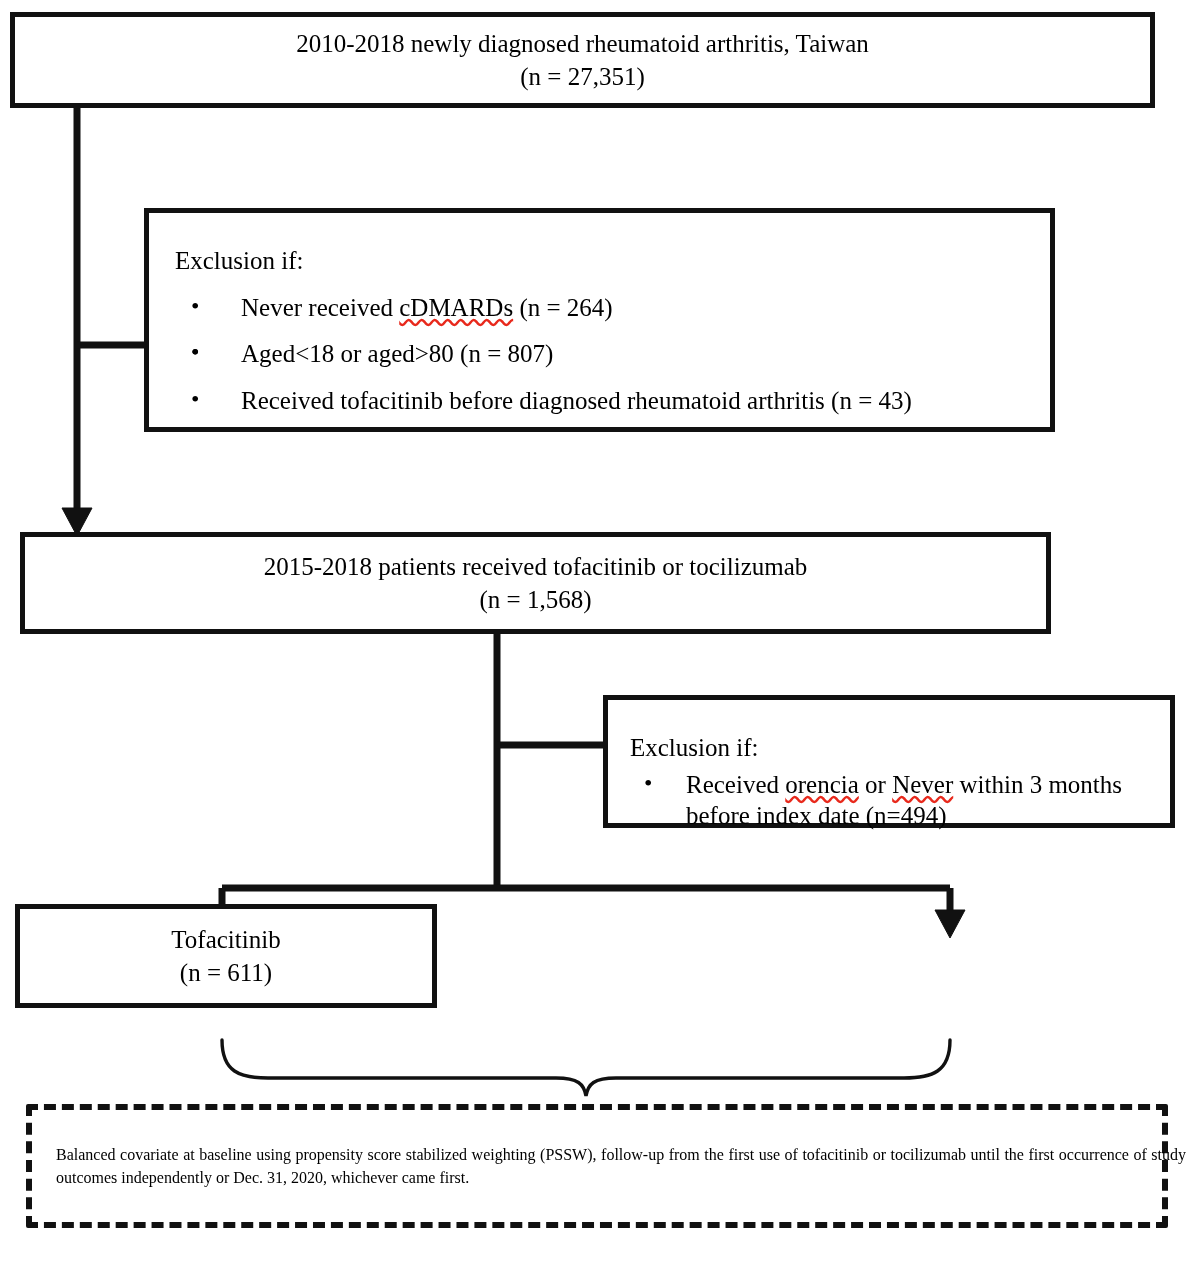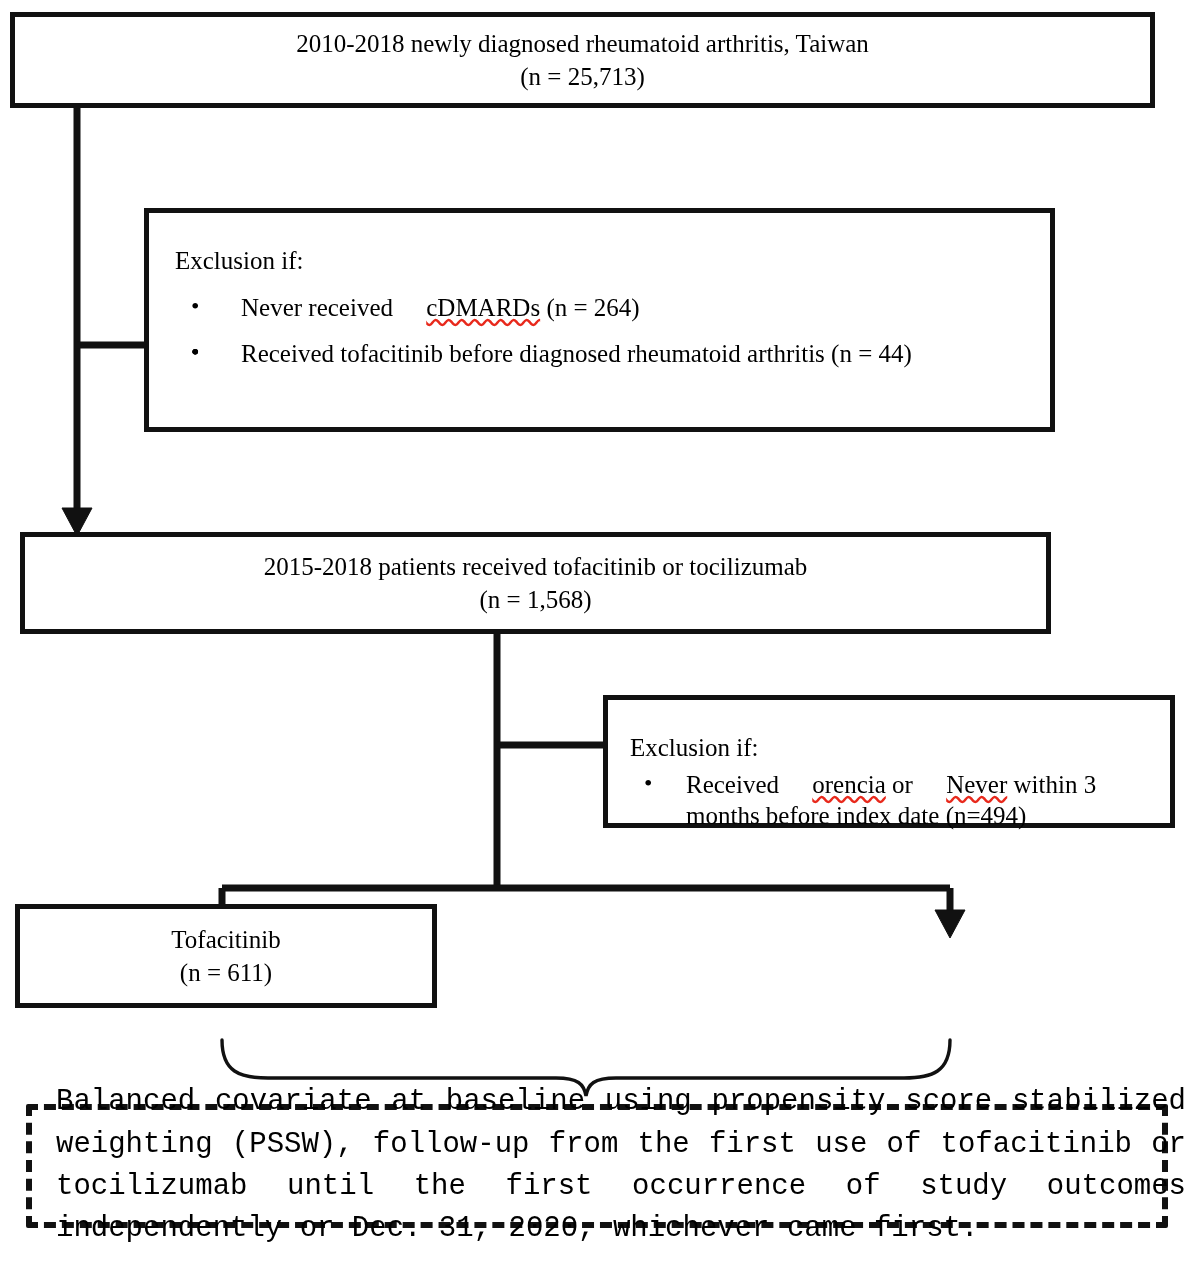--- a/index.html
+++ b/index.html
@@ -85,32 +85,30 @@
     padding-left: 78px;
     margin-top: 4px;
     line-height: 1.26;
   }
   .excl-box-2 ul.excl-list li .bullet { left: 36px; }
   .misspell {
     
     text-decoration: underline wavy #e8291c;
     text-decoration-skip-ink: none;
     text-underline-offset: 3px;
-    margin-left: 27px;
   }
   .note-box .node-inner {
     justify-content: center;
     padding: 0 22px 0 24px;
   }
   .note-text {
-    font-size: 29px;
+    font-size: 16px;
     line-height: 1.46;
     text-align: justify;
     text-align-last: left;
-    font-family: Liberation Mono, monospace;
   }
 </style>
 </head>
 <body>
 
 <div id="flowchart">
 
   <svg class="svg-layer" viewBox="0 0 1192 1282" width="1192" height="1282" aria-hidden="true">
     <g fill="#111111" stroke="#111111">
 
@@ -135,39 +133,39 @@
                C578,1078 584,1084 586,1096
                C588,1084 594,1078 616,1078
                L904,1078
                C932,1078 950,1072 950,1040" stroke-width="3.4" fill="none" stroke-linecap="round"></path>
     </g>
   </svg>
 
   <div class="node centered" style="left:10px; top:12px; width:1145px; height:96px;">
     <div class="node-inner">
       <div class="node-line">2010-2018 newly diagnosed rheumatoid arthritis, Taiwan</div>
-      <div class="node-line">(n = 25,713)</div>
+      <div class="node-line">(n = 27,351)</div>
     </div>
   </div>
 
   <div class="node excl-box" style="left:144px; top:208px; width:911px; height:224px;">
     <div class="node-inner">
       <div class="excl-title">Exclusion if:</div>
       <ul class="excl-list">
         <li>
           <span class="bullet">•</span><span>Never received </span><span class="misspell">cDMARDs</span><span> (n = 264)</span>
         </li>
         <li>
           <span class="bullet">•</span>
         </li>
         <li>
-          <span class="bullet">•</span>
-        </li>
-        <li>
-          <span class="bullet">•</span><span>Received tofacitinib before diagnosed rheumatoid arthritis (n = 44)</span>
+          <span class="bullet">•</span><span>Aged&lt;18 or aged&gt;80 (n = 807)</span>
+        </li>
+        <li>
+          <span class="bullet">•</span><span>Received tofacitinib before diagnosed rheumatoid arthritis (n = 43)</span>
         </li>
       </ul>
     </div>
   </div>
 
   <div class="node centered" style="left:20px; top:532px; width:1031px; height:102px;">
     <div class="node-inner">
       <div class="node-line">2015-2018 patients received tofacitinib or tocilizumab</div>
       <div class="node-line">(n = 1,568)</div>
     </div>

